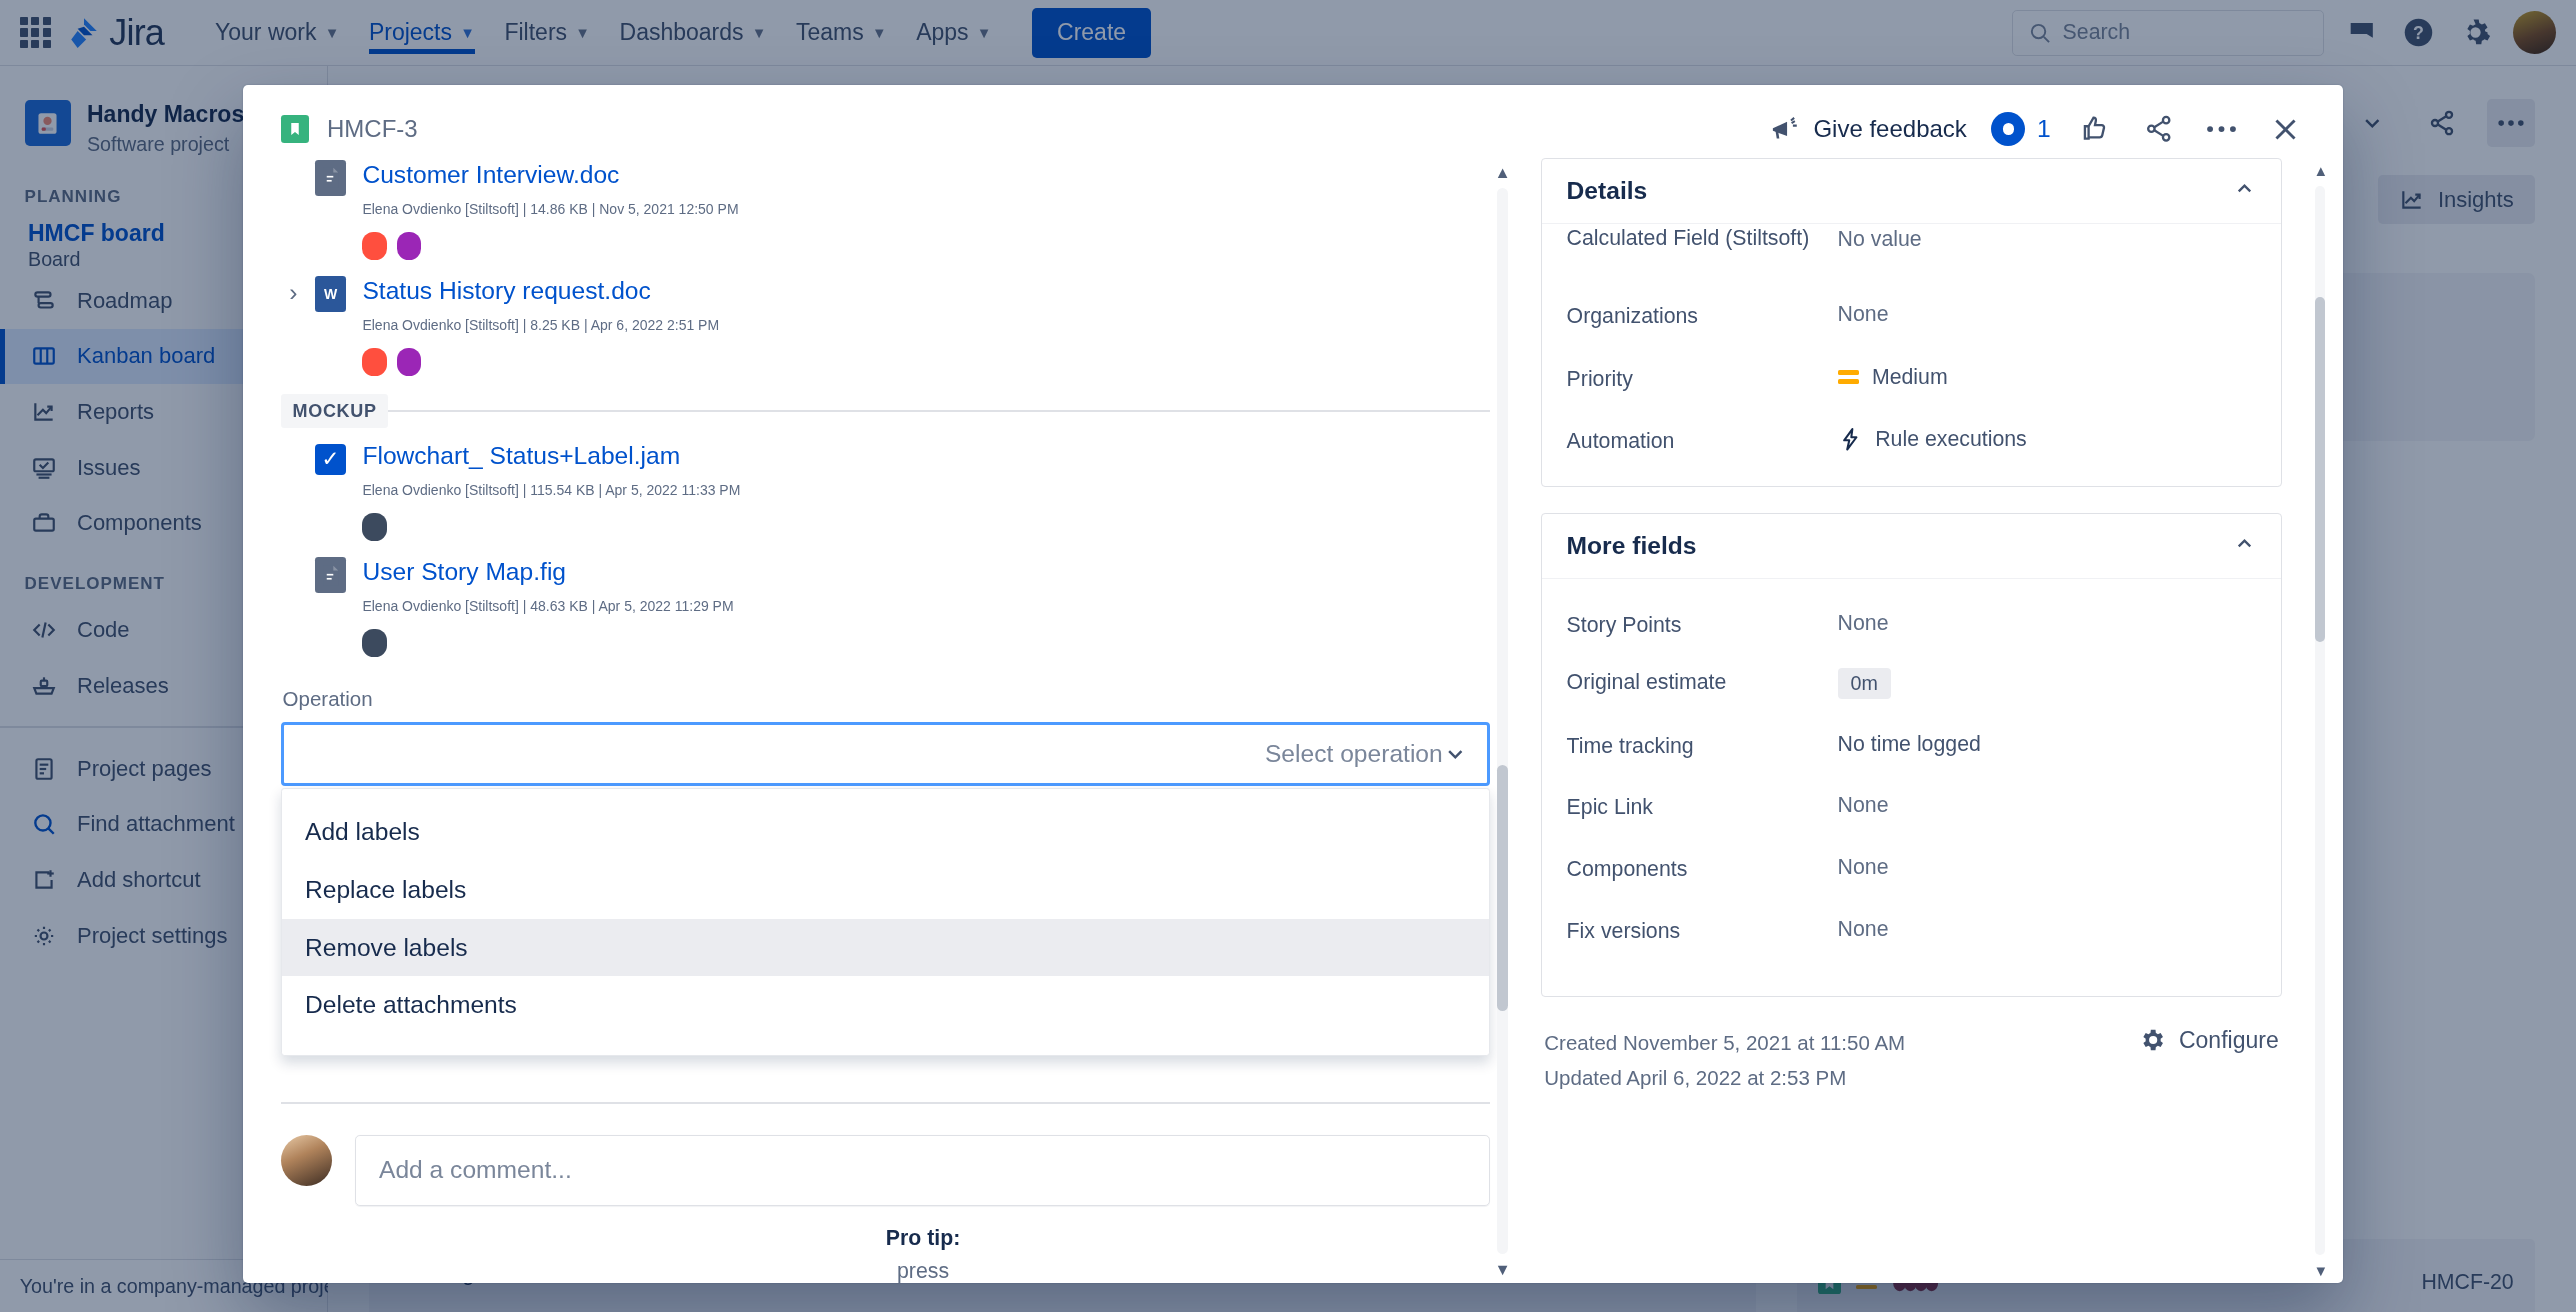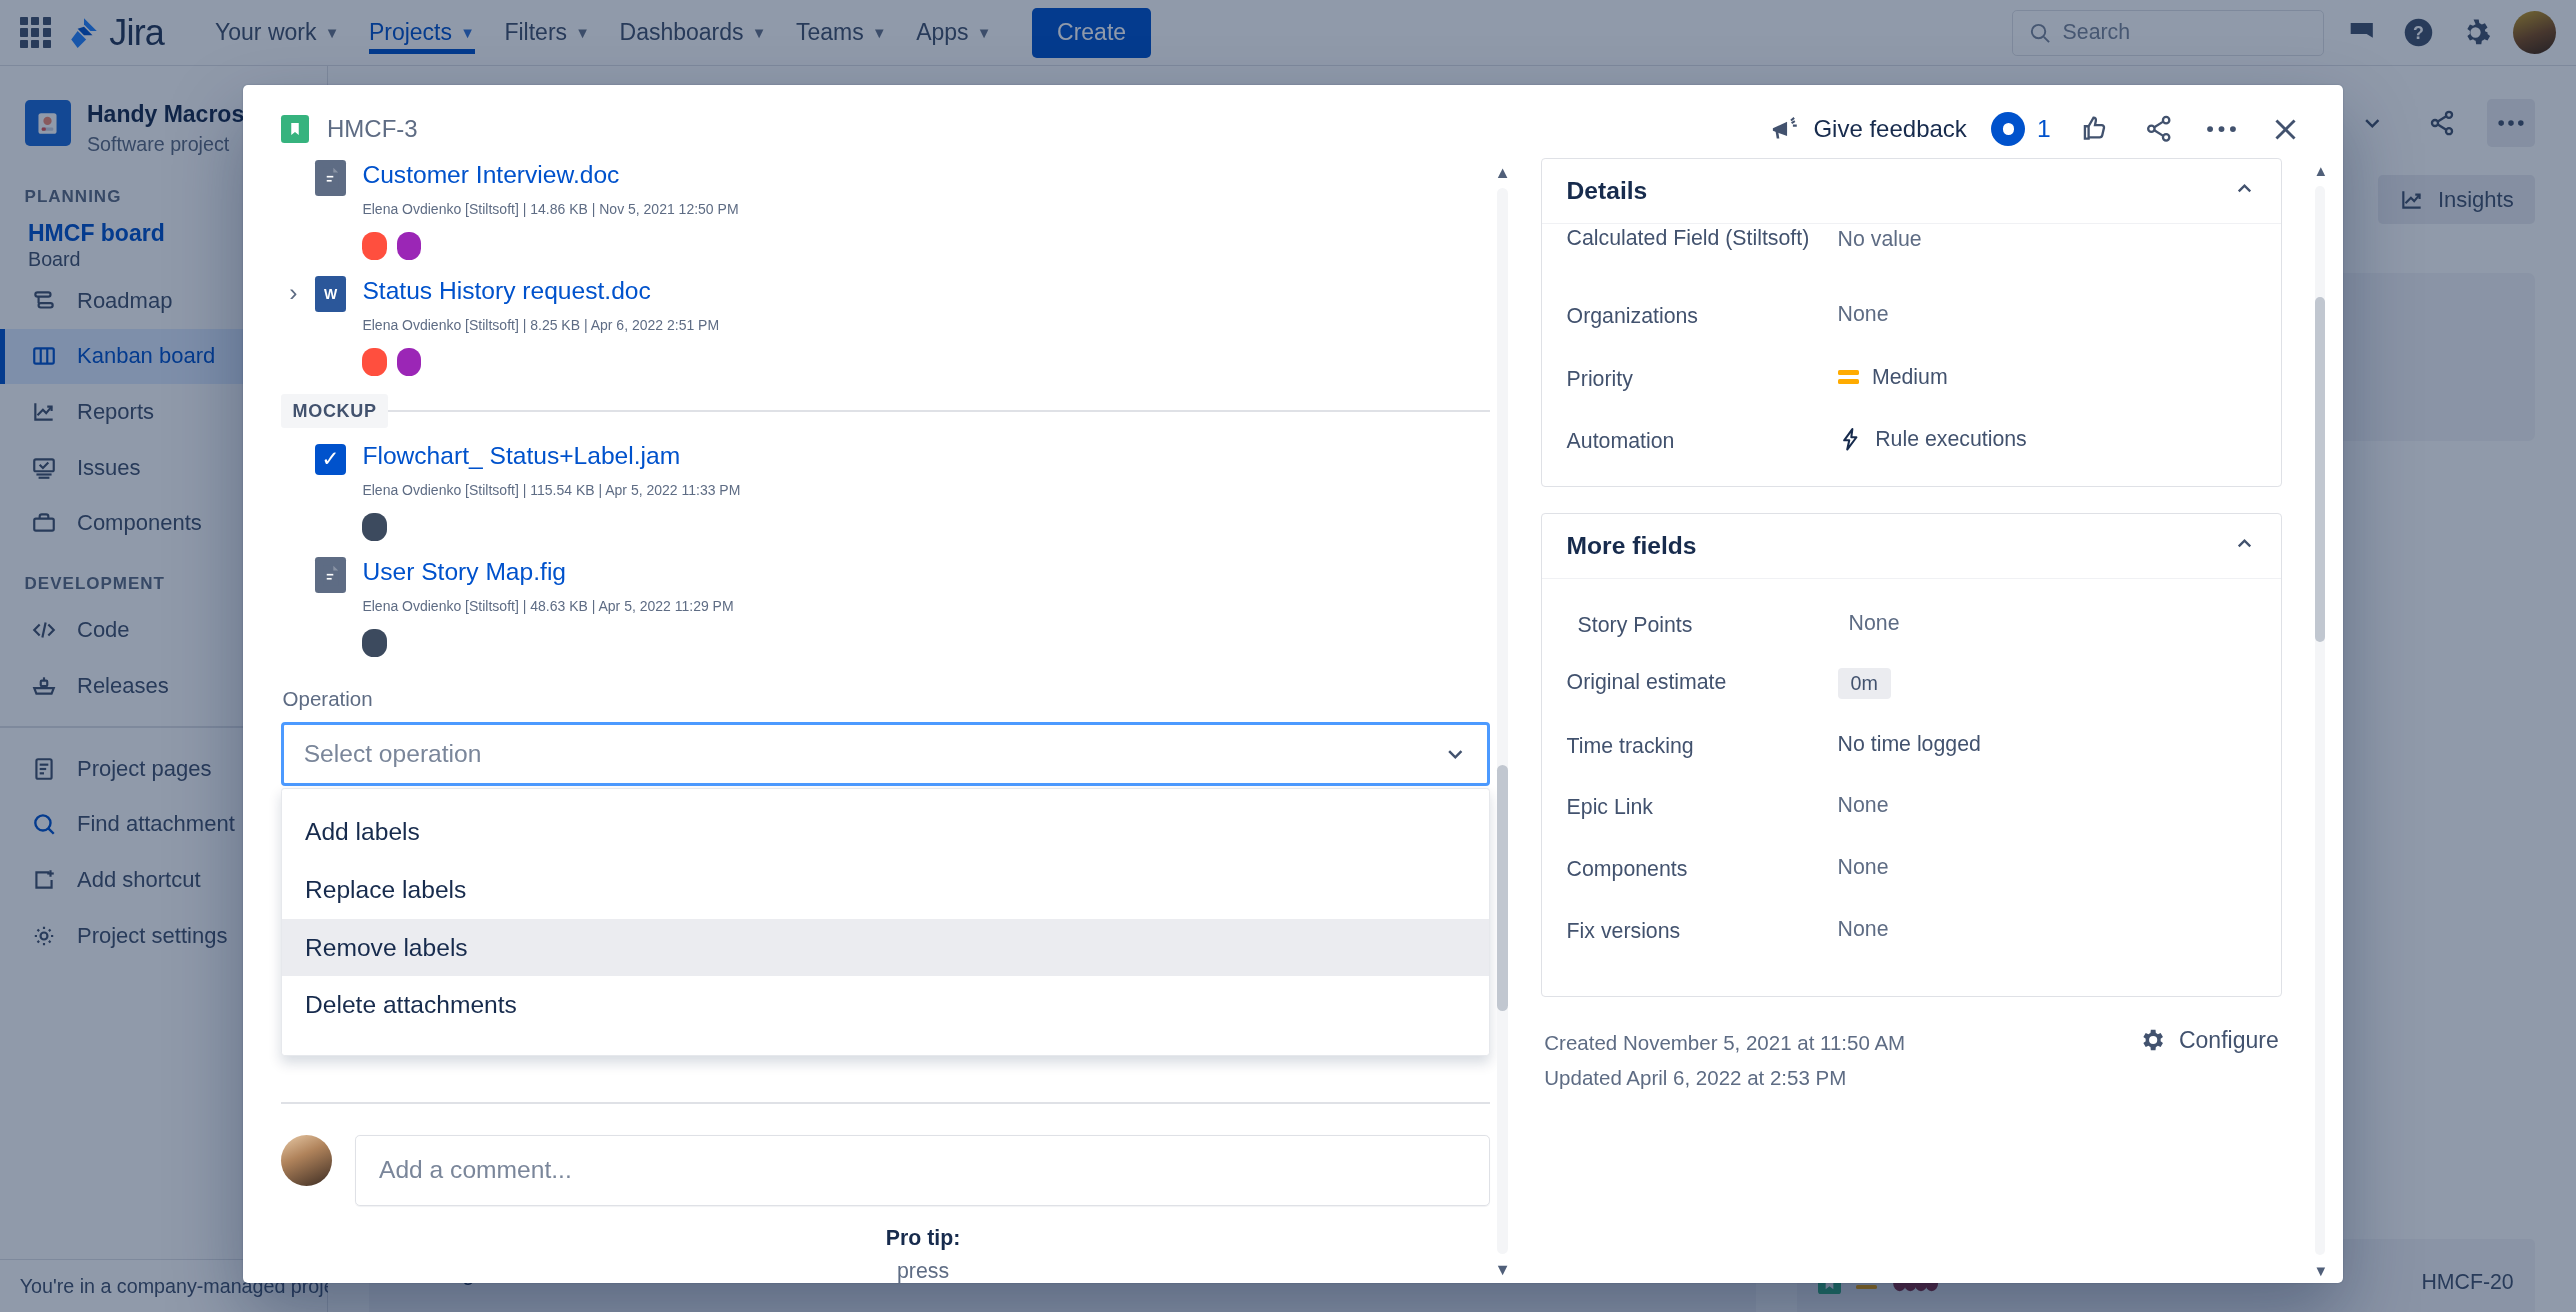--- a/index.html
+++ b/index.html
@@ -123,21 +123,21 @@
   .lab { width: 24.6px; height: 28px; border-radius: 11.5px; }
   .att-block { margin-bottom: 14.8px; }
 
   .sec-div { display: flex; align-items: center; gap: 0; margin: 18px 0 11.5px 0; }
   .sec-tag { background: #f4f5f7; color: #42526e; font-size: 18px; font-weight: 700;
     letter-spacing: 0.7px; padding: 6.6px 11.5px; border-radius: 3.3px; flex: none; }
   .sec-line { flex: 1; height: 1.6px; background: #dfe1e6; }
 
   .field-label { font-size: 20.5px; color: #5e6c84; margin: 29.5px 0 11.5px 1.6px; }
   .select-ctl { height: 64px; border: 3.3px solid #4c9aff; border-radius: 4.1px; background: #fff;
-    display: flex; align-items: center; padding: 0 19.7px; }
+    display: flex; align-items: center; padding: 0 19.7px; text-align: right; }
   .select-ph { font-size: 24.6px; color: #7a869a; flex: 1; }
   .select-chev { color: #42526e; font-size: 24.6px; display: flex; align-items: center; }
   .dd-menu { margin-top: 1.6px; border: 1.6px solid #e6e8ec; border-radius: 3.3px; background: #fff;
     box-shadow: 0 6.6px 13px rgba(9,30,66,.16); padding: 14.8px 0 21.3px 0; }
   .dd-item { font-size: 24.6px; color: #172b4d; padding: 14.8px 23px; }
   .dd-item.hl { background: #ebecf0; }
 
   .comment-div { height: 1.6px; background: #dfe1e6; margin-top: 46px; }
   .comment-row { display: flex; align-items: flex-start; gap: 23px; padding-top: 31px; }
   .c-avatar { width: 51px; height: 51px; border-radius: 50%; flex: none;
@@ -709,21 +709,21 @@
         <div class="panel" style="margin-top:26px;">
           <div class="panel-head">
             <span class="panel-title">More fields</span>
             <span class="panel-chev">
               <svg width="23" height="23" viewBox="0 0 24 24" fill="none" stroke="#42526e" stroke-width="2.4">
                   <polyline points="6,15 12,9 18,15"></polyline>
                 </svg>
             </span>
           </div>
           <div class="panel-body" style="padding-top:21.3px;padding-bottom:34px;">
-            <div class="fld" style="padding:11.5px 0;margin-left:11px;">
+            <div class="fld" style="padding:11.5px 0;">
               <span class="fld-k">Story Points</span>
               <span class="fld-v muted">None</span>
             </div>
             <div class="fld" style="padding:16.4px 0;">
               <span class="fld-k">Original estimate</span>
               <span class="fld-v">
                 <span class="pill">0m</span>
               </span>
             </div>
             <div class="fld" style="padding:16.4px 0;">

